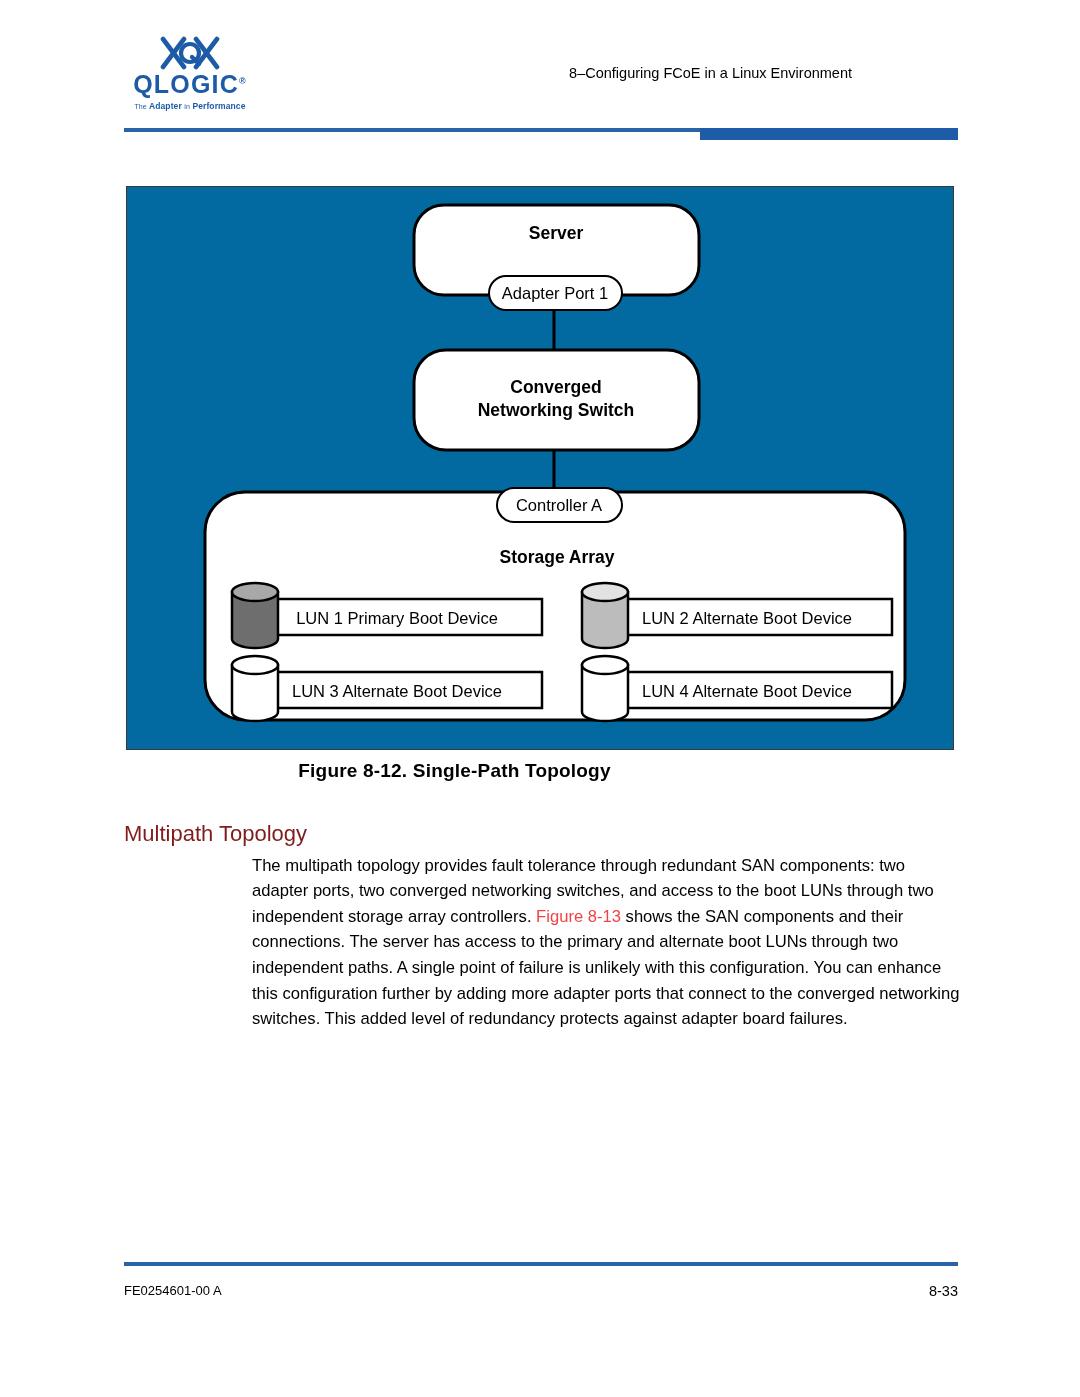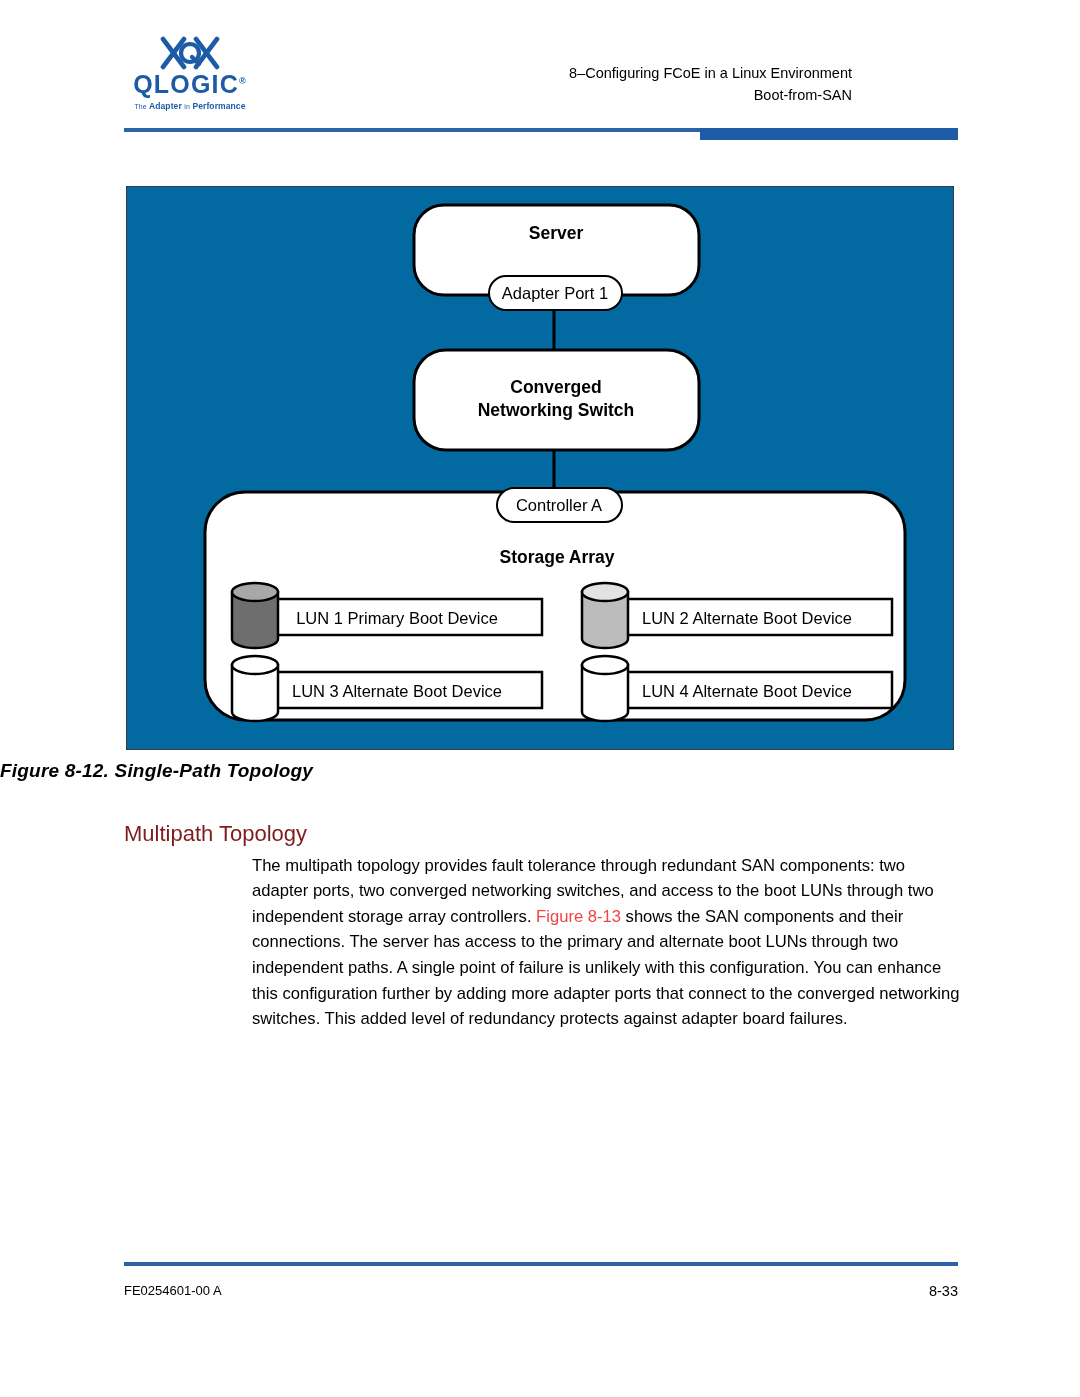--- a/index.html
+++ b/index.html
@@ -99,23 +99,23 @@
     box-sizing: border-box;
     background: #0369a1;
   }
   #figure-svg { display: block; }
 
   #figure-caption {
     position: absolute;
     left: 0;
     top: 760px;
     width: 909px;
+    text-align: center;
     font-size: 19px;
     font-weight: bold;
-    font-style: italic;
     letter-spacing: 0.2px;
   }
 
   
   #section-heading {
     position: absolute;
     left: 124px;
     top: 803px;
     font-size: 22px;
     font-weight: normal;
@@ -172,21 +172,20 @@
       </g>
       <circle cx="32" cy="17" r="9" fill="#ffffff" stroke="#1d5ba6" stroke-width="4.2"></circle>
       <path d="M34 21 L41 28" stroke="#1d5ba6" stroke-width="4.2" stroke-linecap="round"></path>
     </svg>
     <div id="logo-wordmark"><span>QLOGIC</span><sup>®</sup></div>
     <div id="logo-tagline"><span class="small">The</span> <span>Adapter</span> <span class="small">in</span> <span>Performance</span></div>
   </div>
 
   <div id="header-text">
     <div>8–Configuring FCoE in a Linux Environment</div>
-    <div>Boot-from-SAN</div>
   </div>
 
   <div id="header-rule-thin"></div>
   <div id="header-rule-block"></div>
 </div>
 
 <div id="figure-frame">
   <svg id="figure-svg" width="825" height="561" viewBox="0 0 825 561">
 
     <line x1="427" y1="105" x2="427" y2="165" stroke="#000" stroke-width="3"></line>

